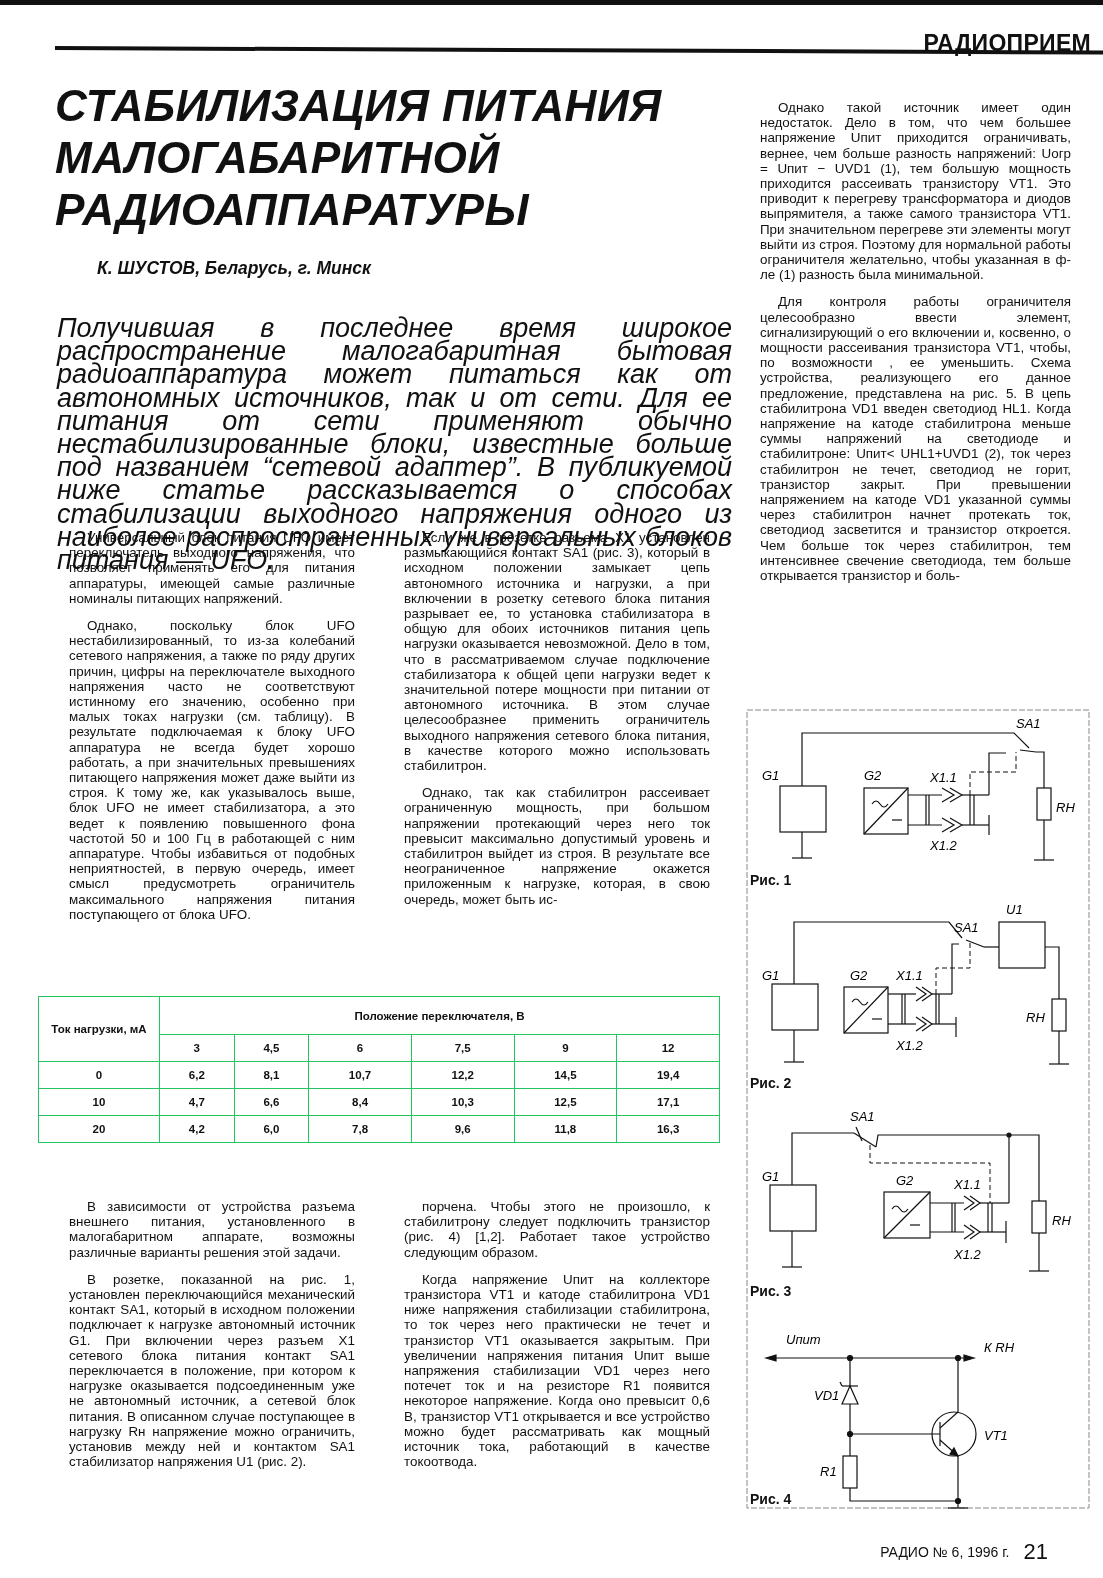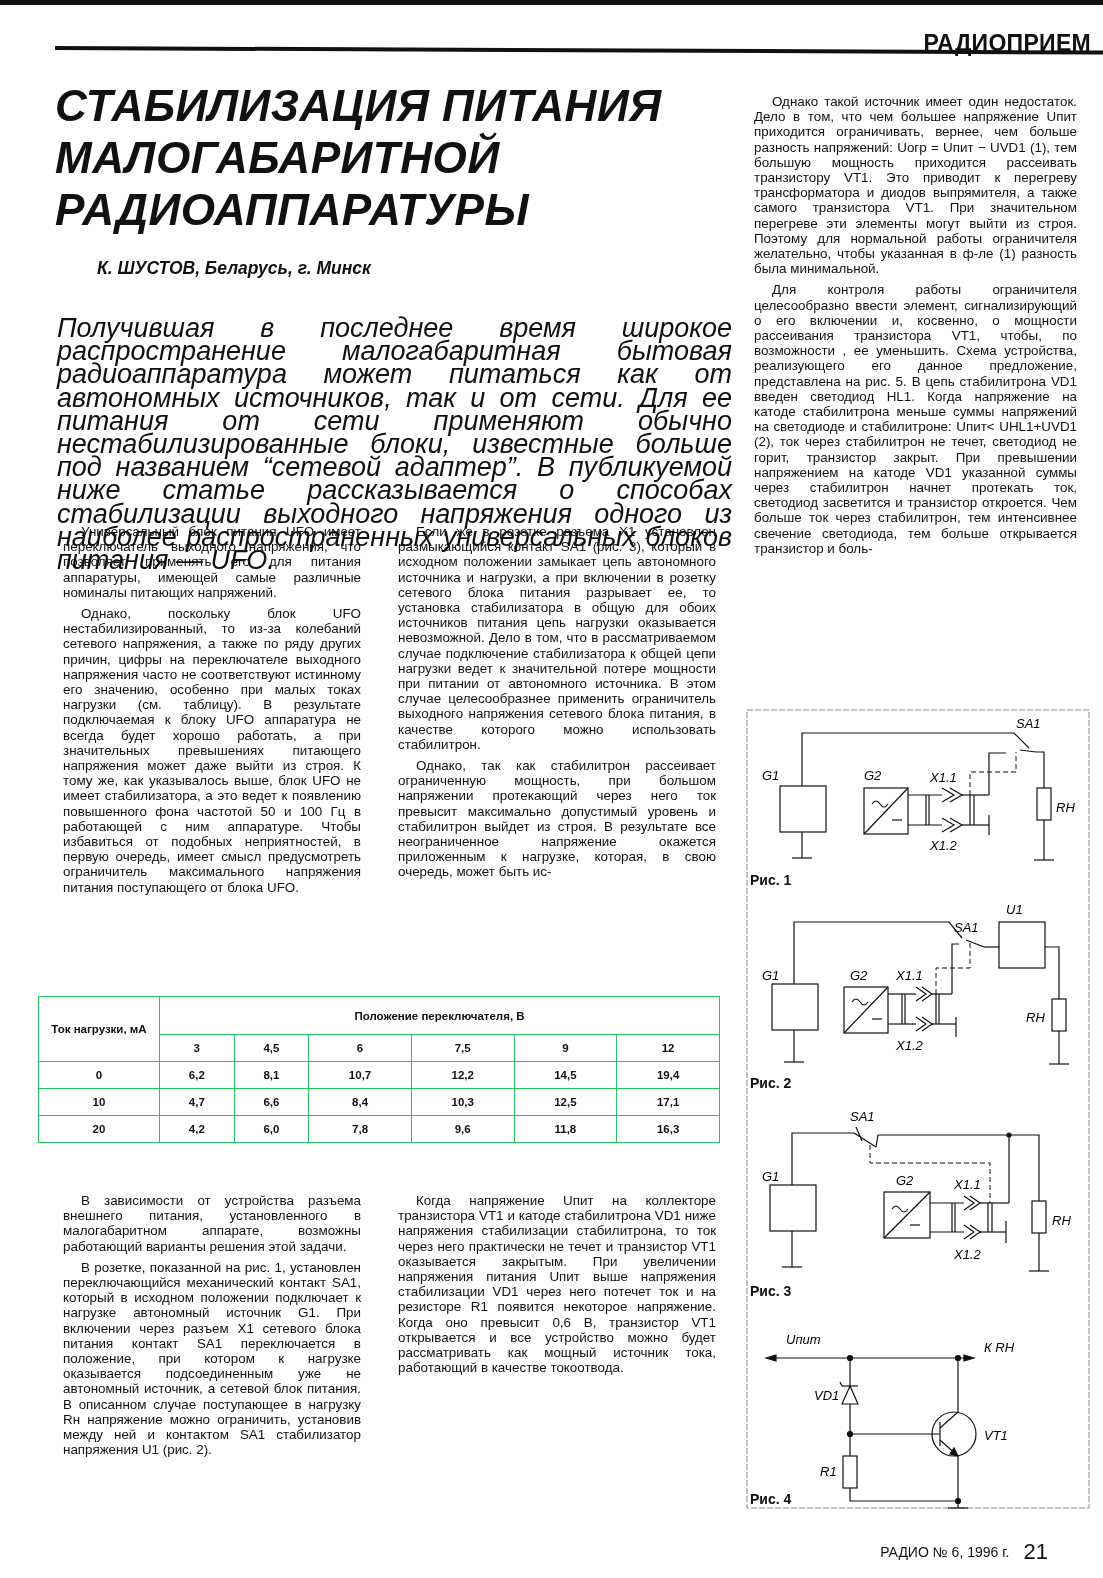--- a/index.html
+++ b/index.html
@@ -8,21 +8,21 @@
   .topbar{position:absolute;left:0;top:0;width:1103px;height:5px;background:#111;}
   .rubric{position:absolute;right:12px;top:30px;font-weight:bold;font-size:23px;letter-spacing:0.3px;}
   .rubric-rule{position:absolute;left:55px;top:46px;width:1048px;height:4px;background:#111;transform:rotate(0.25deg);transform-origin:left;}
   .title{position:absolute;left:55px;top:80px;width:700px;font-weight:bold;font-style:italic;
          font-size:45px;line-height:52px;letter-spacing:0.5px;transform:scaleX(0.98);transform-origin:left;}
   .title div{white-space:nowrap;}
   .author{position:absolute;left:55px;top:258px;font-weight:bold;font-style:italic;font-size:17.5px;margin-left:42px;}
   .lead{position:absolute;left:57px;top:317px;width:675px;font-style:italic;font-size:27px;
         line-height:23.2px;text-align:justify;}
   .col{position:absolute;font-size:13.4px;line-height:15.2px;text-align:justify;hyphens:auto;}
-  .col p{margin:6px;text-indent:18px;}
+  .col p{margin:12px;text-indent:18px;}
   .col1{left:57px;top:518px;width:310px;}
   .col2{left:392px;top:518px;width:330px;}
   .col3{left:748px;top:88px;width:335px;}
   .col4{left:57px;top:1187px;width:310px;}
   .col5{left:392px;top:1187px;width:330px;}
   .tbl{position:absolute;left:38px;top:996px;width:682px;border-collapse:collapse;font-size:11.5px;font-weight:bold;}
   .tbl td,.tbl th{border:1px solid #22c55e;text-align:center;height:26px;padding:0;}
   .tbl th{font-weight:bold;}
   .tbl .hdr1{height:38px;}
   .figs{position:absolute;left:744px;top:700px;width:348px;height:810px;}
@@ -98,24 +98,25 @@
     <td>6,0</td>
     <td>7,8</td>
     <td>9,6</td>
     <td>11,8</td>
     <td>16,3</td>
   </tr>
 </tbody>
   </table>
 
 <div class="col col4">
-  <p>В зависимости от устройства разъема внешнего питания, установленного в малогабаритном аппарате, возможны работающий варианты решения этой задачи.</p>
+  <p>В зависимости от устройства разъема внешнего питания, установленного в малогабаритном аппарате, возможны различные варианты решения этой задачи.</p>
   <p>В розетке, показанной на рис. 1, установлен переключающийся механический контакт SA1, который в исходном положении подключает к нагрузке автономный источник G1. При включении через разъем X1 сетевого блока питания контакт SA1 переключается в положение, при котором к нагрузке оказывается подсоединенным уже не автономный источник, а сетевой блок питания. В описанном случае поступающее в нагрузку Rн напряжение можно ограничить, установив между ней и контактом SA1 стабилизатор напряжения U1 (рис. 2).</p>
 </div>
 <div class="col col5">
+  <p>порчена. Чтобы этого не произошло, к стабилитрону следует подключить транзистор (рис. 4) [1,2]. Работает такое устройство следующим образом.</p>
   <p>Когда напряжение Uпит на коллекторе транзистора VT1 и катоде стабилитрона VD1 ниже напряжения стабилизации стабилитрона, то ток через него практически не течет и транзистор VT1 оказывается закрытым. При увеличении напряжения питания Uпит выше напряжения стабилизации VD1 через него потечет ток и на резисторе R1 появится некоторое напряжение. Когда оно превысит 0,6 В, транзистор VT1 открывается и все устройство можно будет рассматривать как мощный источник тока, работающий в качестве токоотвода.</p>
 </div>
 
 <div class="figs">
   <svg width="348" height="810" style="position:absolute;left:0;top:0">
     <rect x="3" y="10" width="342" height="798" fill="none" stroke="#888" stroke-width="1" stroke-dasharray="6,2"></rect>
   </svg>
 
   <div class="fig" style="top:0;height:190px;">
     <svg width="348" height="190" style="font-family:'Liberation Sans',sans-serif;font-style:italic;font-size:13px;">

